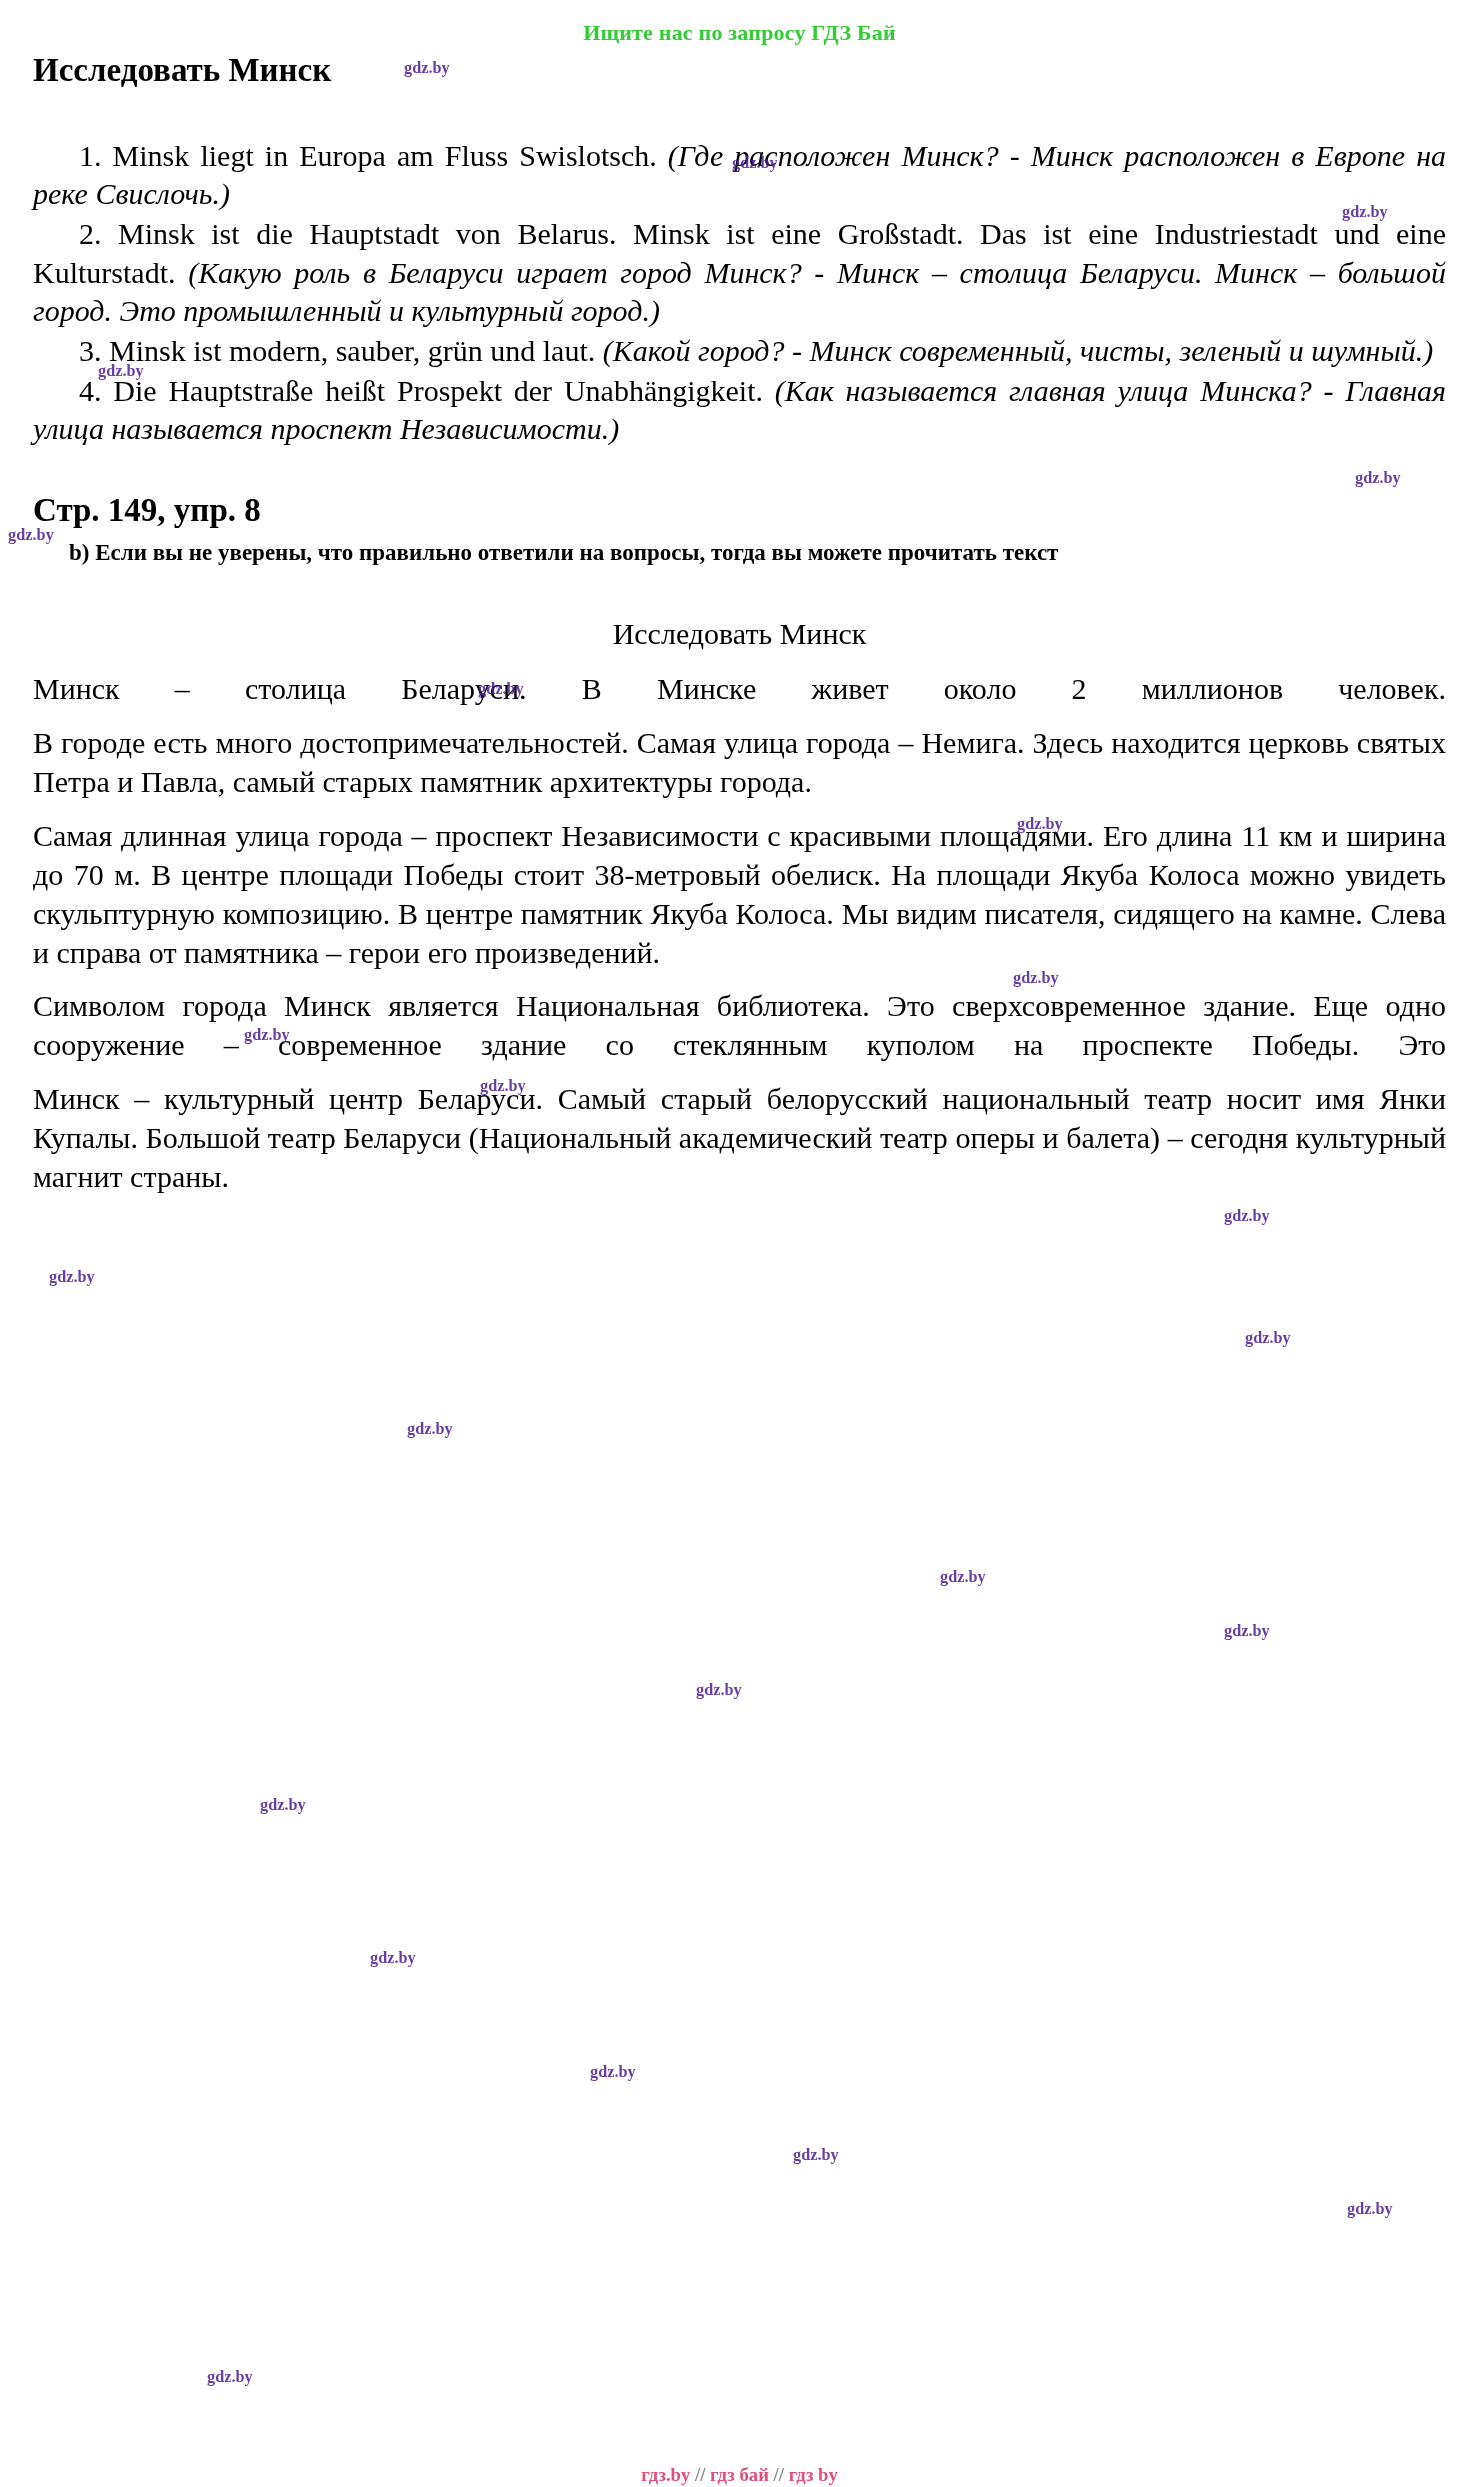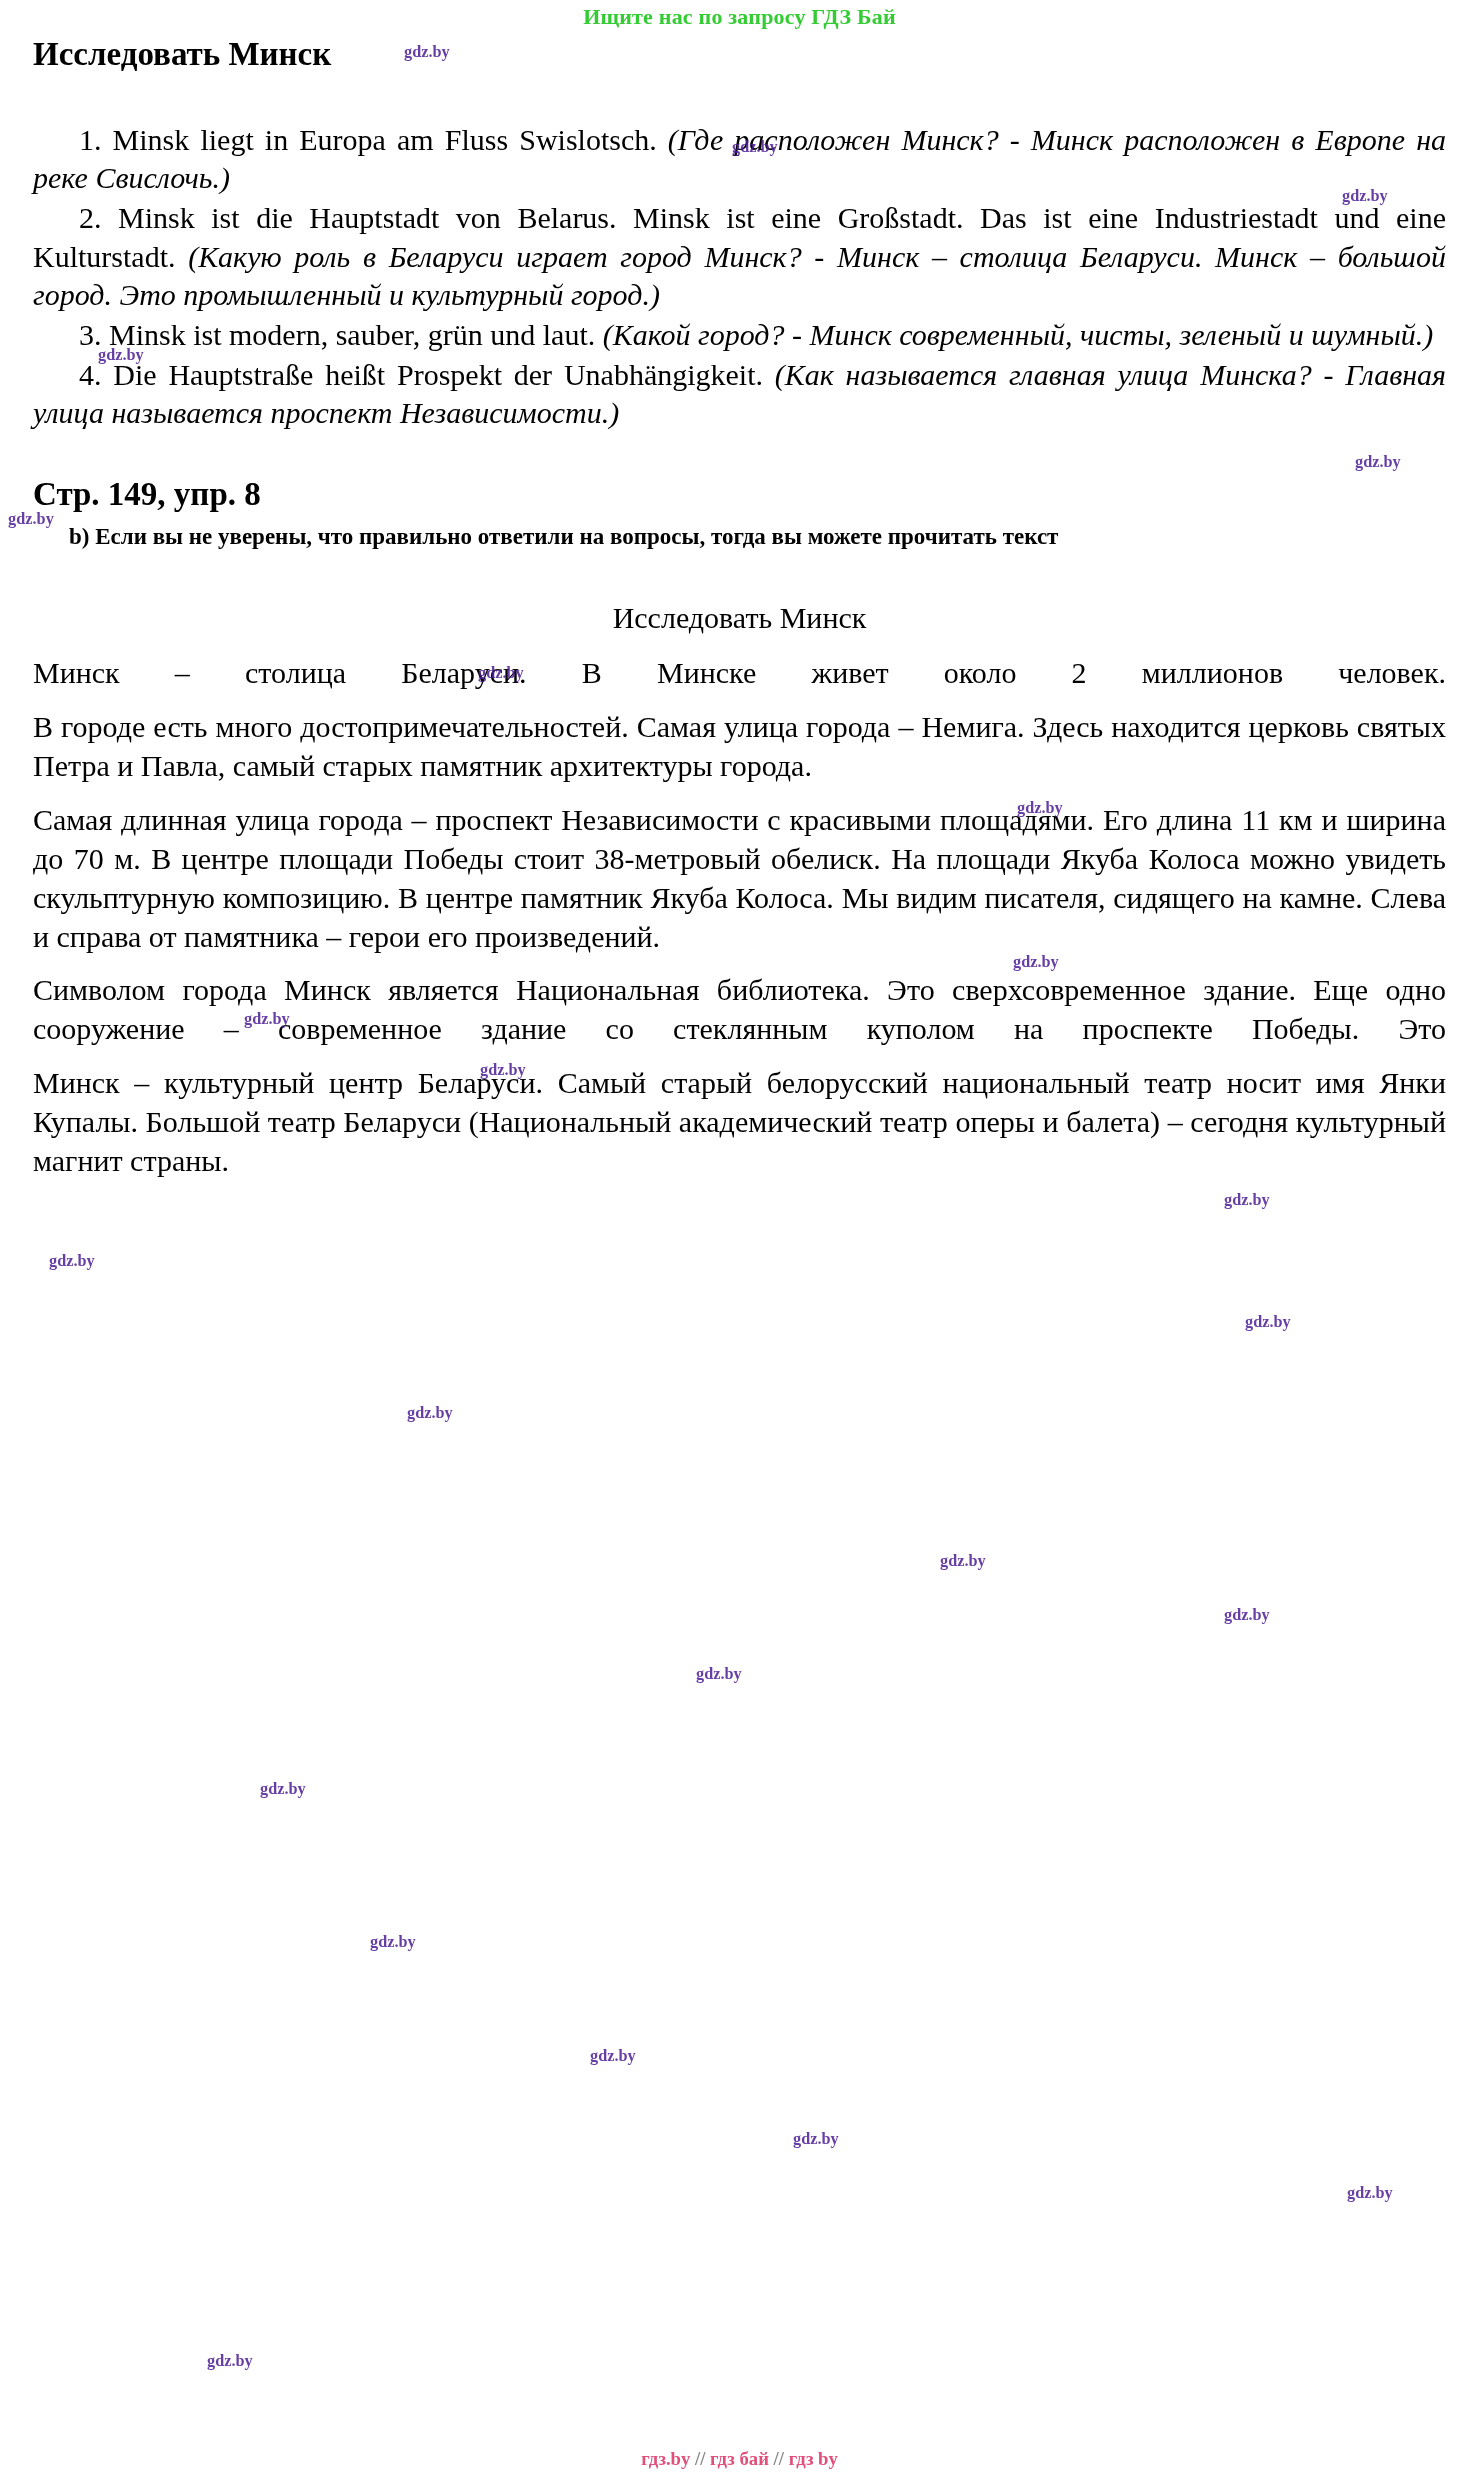--- a/index.html
+++ b/index.html
@@ -19,20 +19,21 @@
     width: 1479px;
     min-height: 2487px;
     padding: 0;
     box-sizing: border-box;
   }
   .content {
     position: relative;
     padding: 4px 33px 0 33px;
     box-sizing: border-box;
     z-index: 2;
+    margin-top: 16px;
   }
   .top-banner {
     text-align: center;
     color: #33cc33;
     font-family: "Liberation Serif", serif;
     font-weight: bold;
     font-size: 22px;
     letter-spacing: 0.2px;
     margin: 0 0 4.9px 0;
   }

